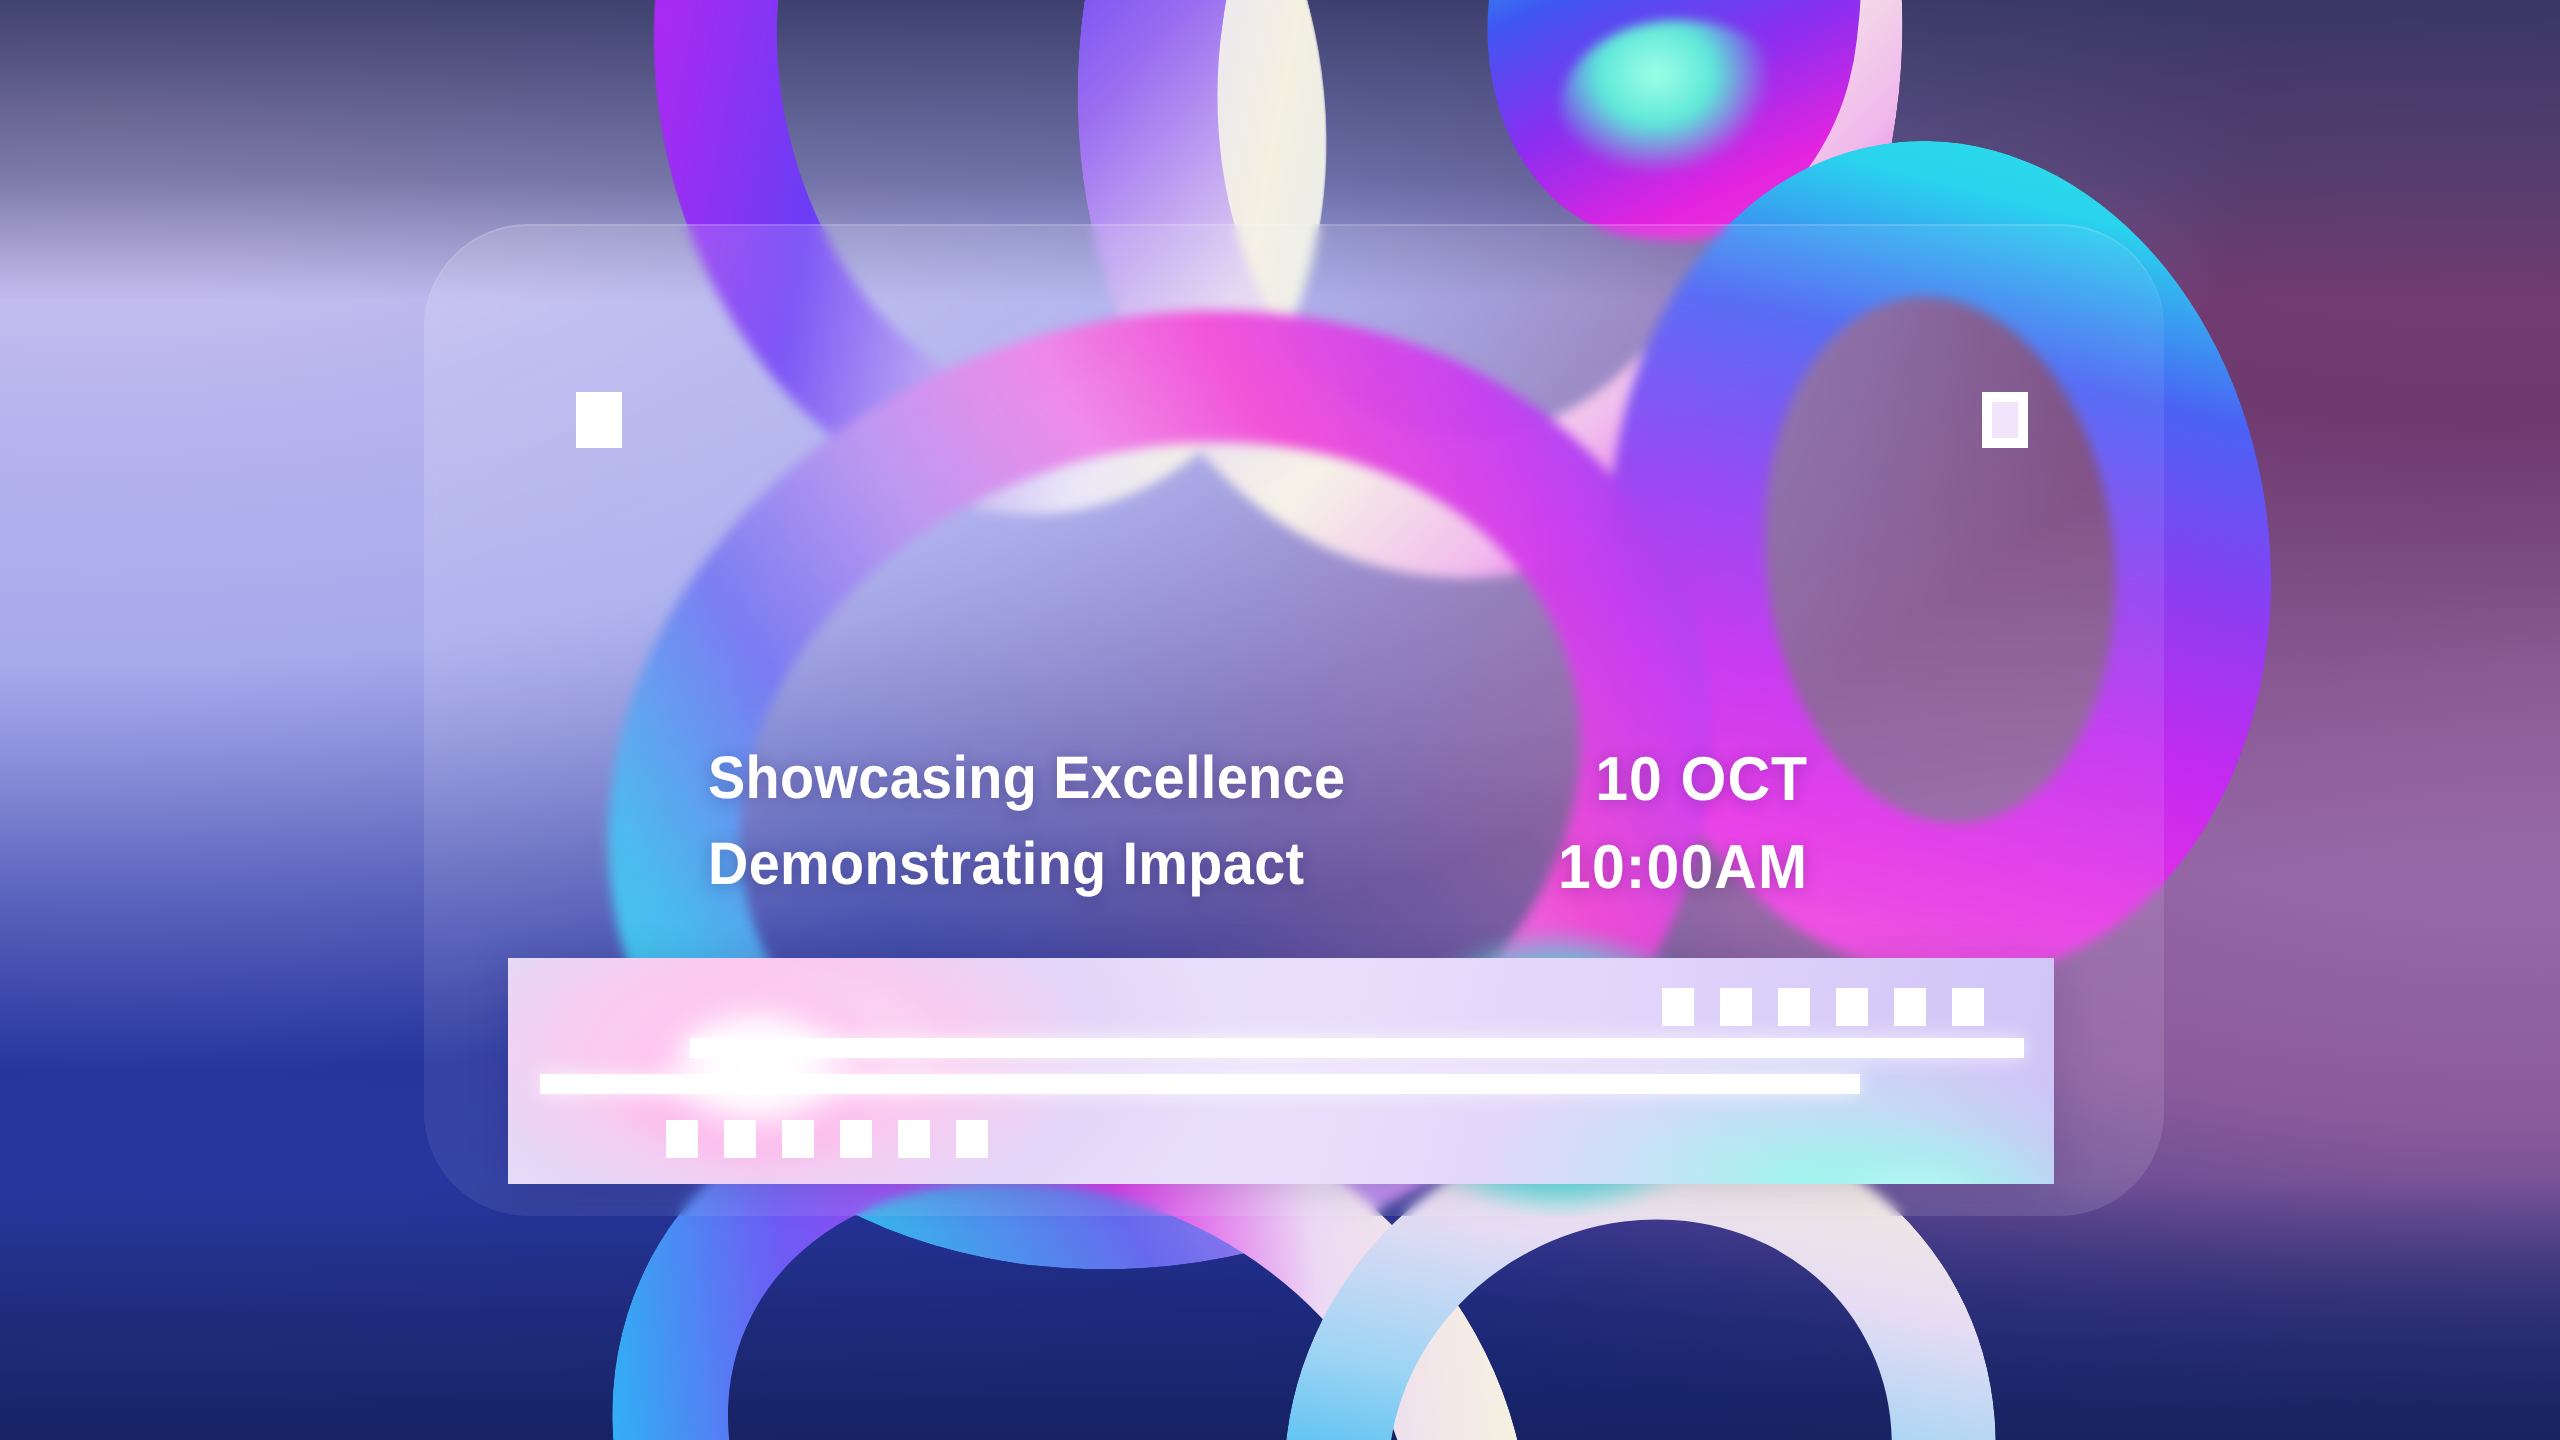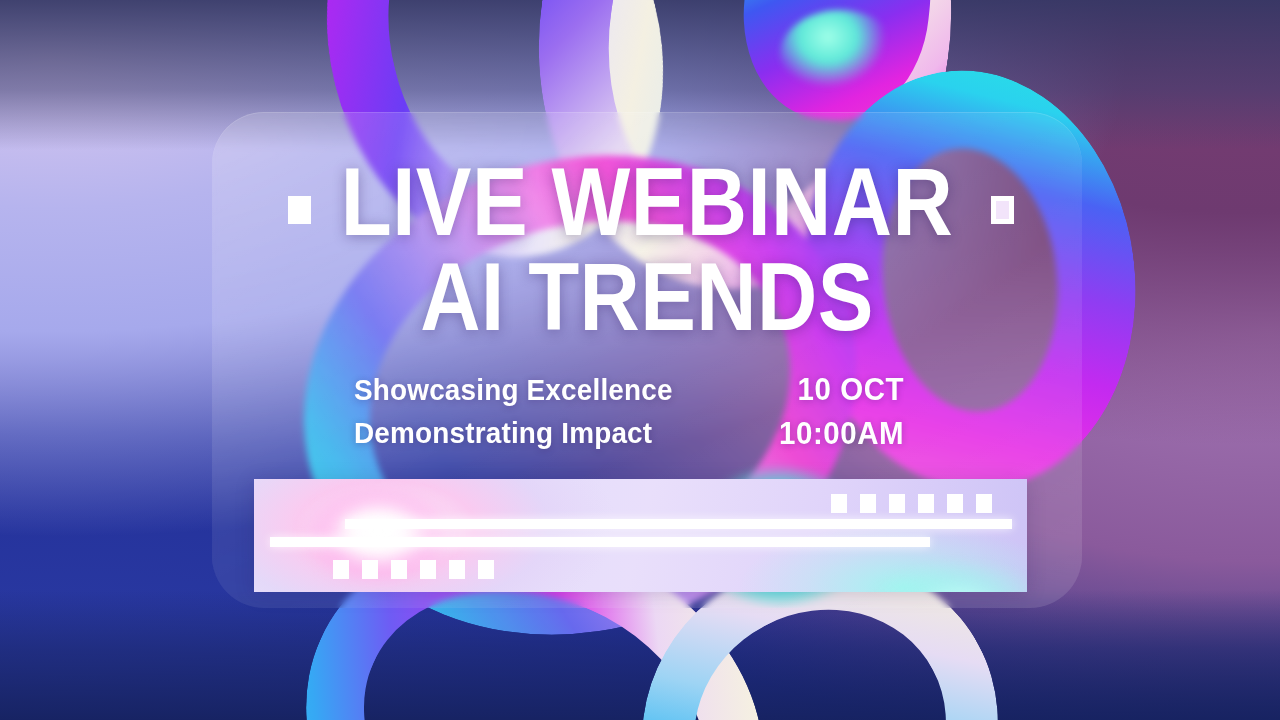--- a/index.html
+++ b/index.html
@@ -246,24 +246,20 @@
   <div class="ribbon rb3"></div>
   <div class="ribbon rb3b"></div>
   <div class="ribbon rb4"></div>
   <div class="ribbon rb5"></div>
   <div class="ribbon rb6"></div>
   <div class="ribbon rb7"></div>
   <div class="ribbon rb8"></div>
 
   <div class="card"></div>
 
-  <div class="headline-wrap">
-    <div class="headline line1">LIVE WEBINAR</div>
-    <div class="headline line2">AI TRENDS</div>
-  </div>
 
   <div class="tick tick-left"></div>
   <div class="tick tick-right"></div>
 
   <div class="sub-row">
     <div class="sub-left">
       <div>Showcasing Excellence</div>
       <div>Demonstrating Impact</div>
     </div>
     <div class="sub-right">

